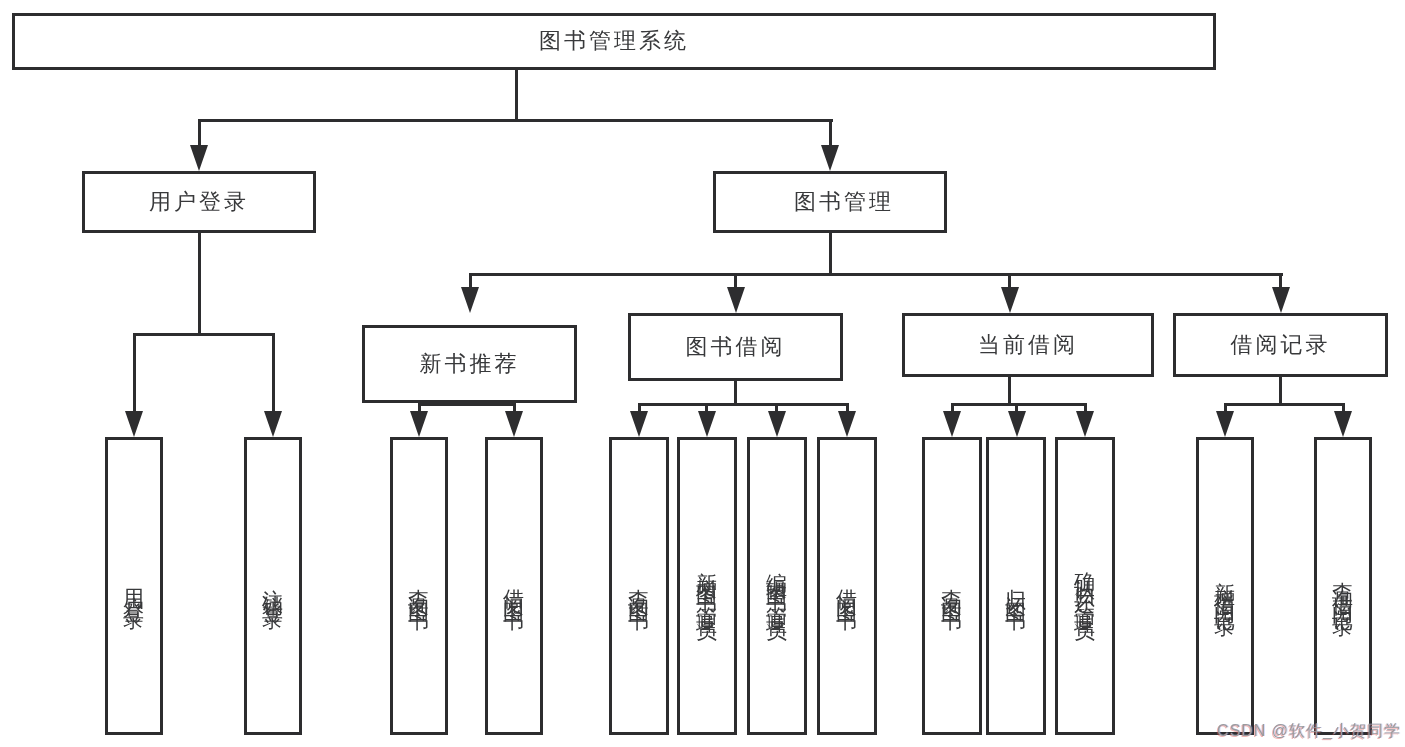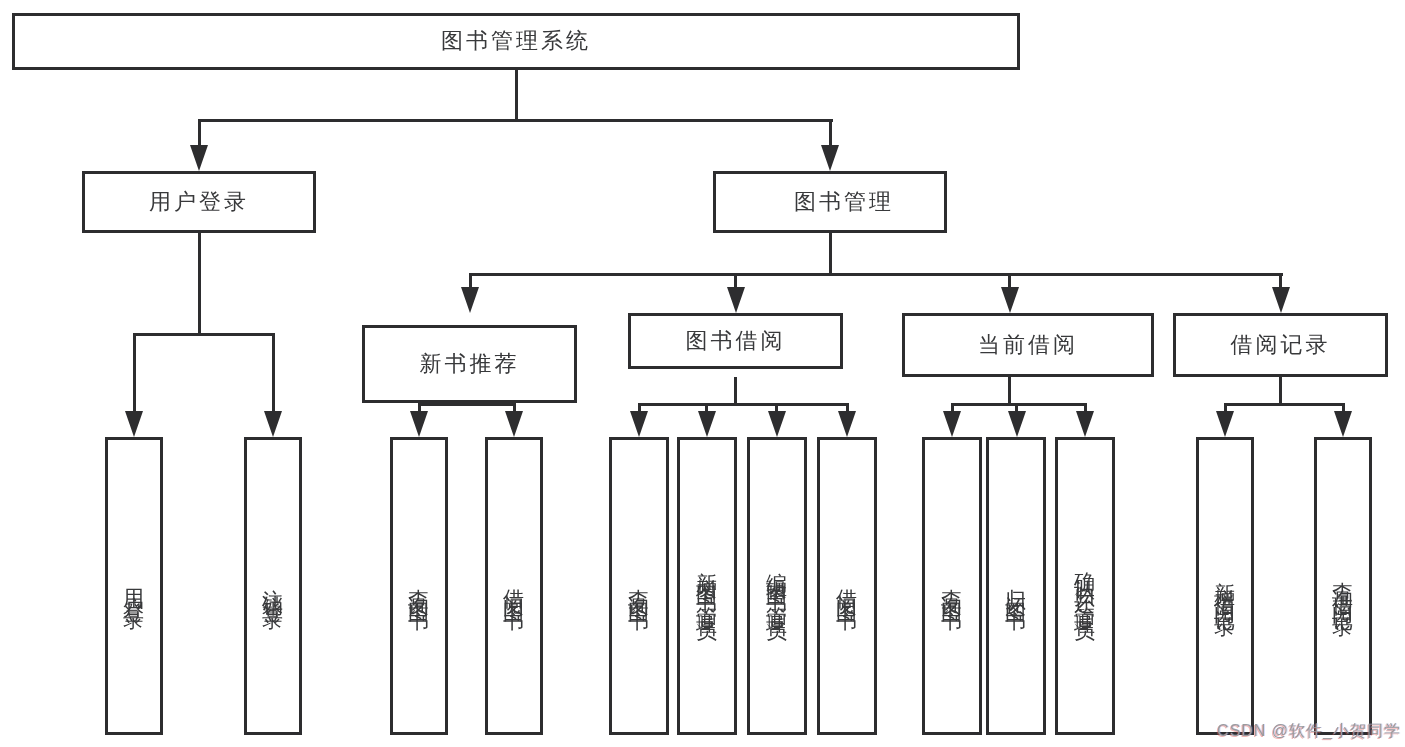--- a/index.html
+++ b/index.html
@@ -90,35 +90,35 @@
   <div class="arr" style="left:630px;top:411px;"></div>
   <div class="arr" style="left:698px;top:411px;"></div>
   <div class="arr" style="left:768px;top:411px;"></div>
   <div class="arr" style="left:838px;top:411px;"></div>
   <div class="arr" style="left:943px;top:411px;"></div>
   <div class="arr" style="left:1008px;top:411px;"></div>
   <div class="arr" style="left:1076px;top:411px;"></div>
   <div class="arr" style="left:1216px;top:411px;"></div>
   <div class="arr" style="left:1334px;top:411px;"></div>
 
-  <div class="box" style="left:12px;top:13px;width:1008px;height:57px;">
+  <div class="box" style="left:12px;top:13px;width:1204px;height:57px;">
     <span class="hlabel">图书管理系统</span>
   </div>
 
   <div class="box" style="left:82px;top:171px;width:234px;height:62px;">
     <span class="hlabel">用户登录</span>
   </div>
   <div class="box" style="left:713px;top:171px;width:234px;height:62px;padding-left:28px;">
     <span class="hlabel">图书管理</span>
   </div>
 
   <div class="box" style="left:362px;top:313px;width:215px;height:78px;margin-top:12px;">
     <span class="hlabel">新书推荐</span>
   </div>
-  <div class="box" style="left:628px;top:313px;width:215px;height:56px;">
+  <div class="box" style="left:628px;top:313px;width:215px;height:68px;">
     <span class="hlabel">图书借阅</span>
   </div>
   <div class="box" style="left:902px;top:313px;width:252px;height:64px;">
     <span class="hlabel">当前借阅</span>
   </div>
   <div class="box" style="left:1173px;top:313px;width:215px;height:64px;">
     <span class="hlabel">借阅记录</span>
   </div>
 
   <div class="box" style="left:105px;top:437px;width:58px;height:298px;">

